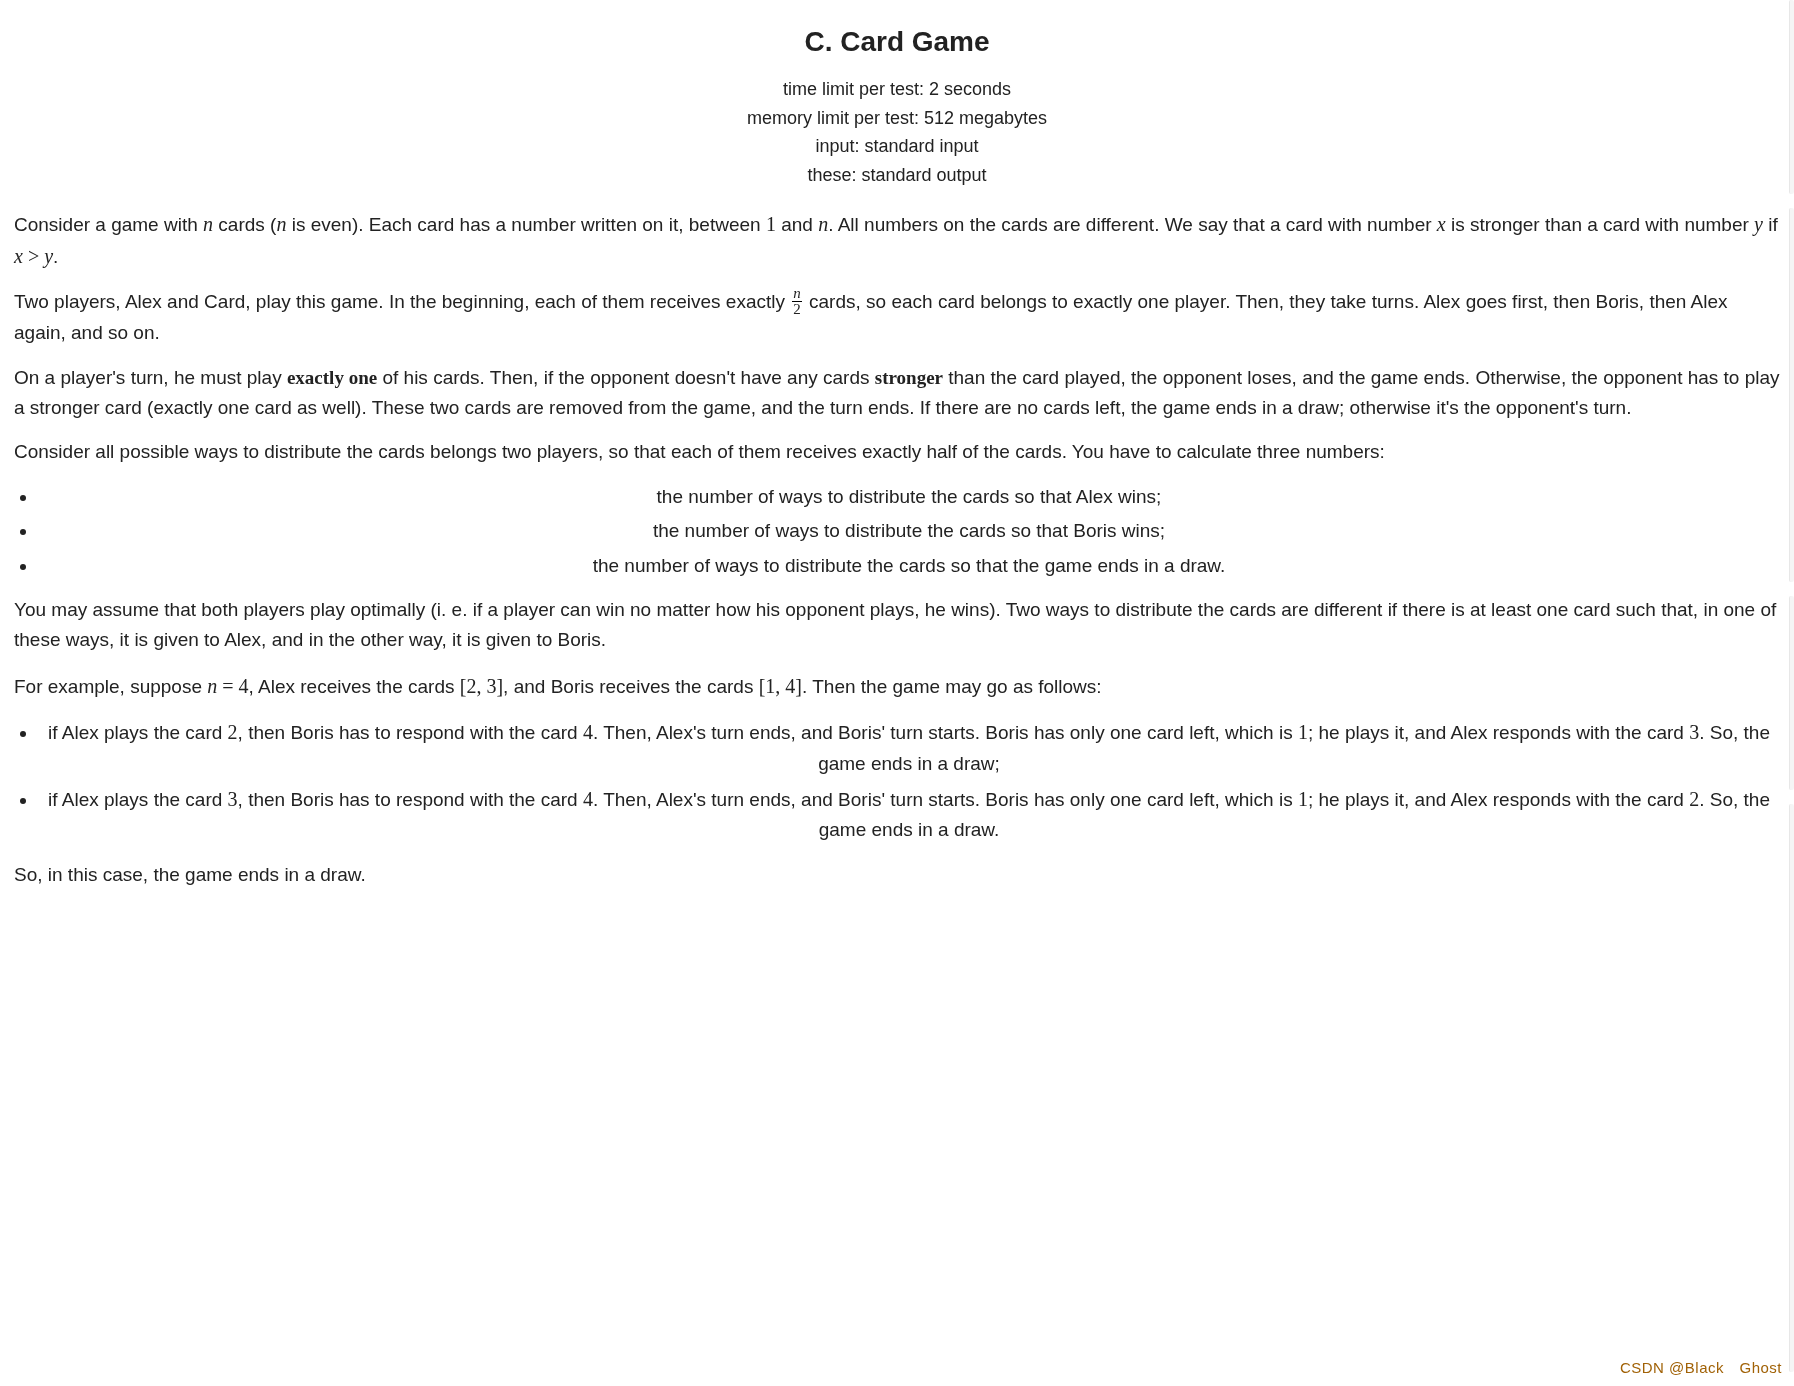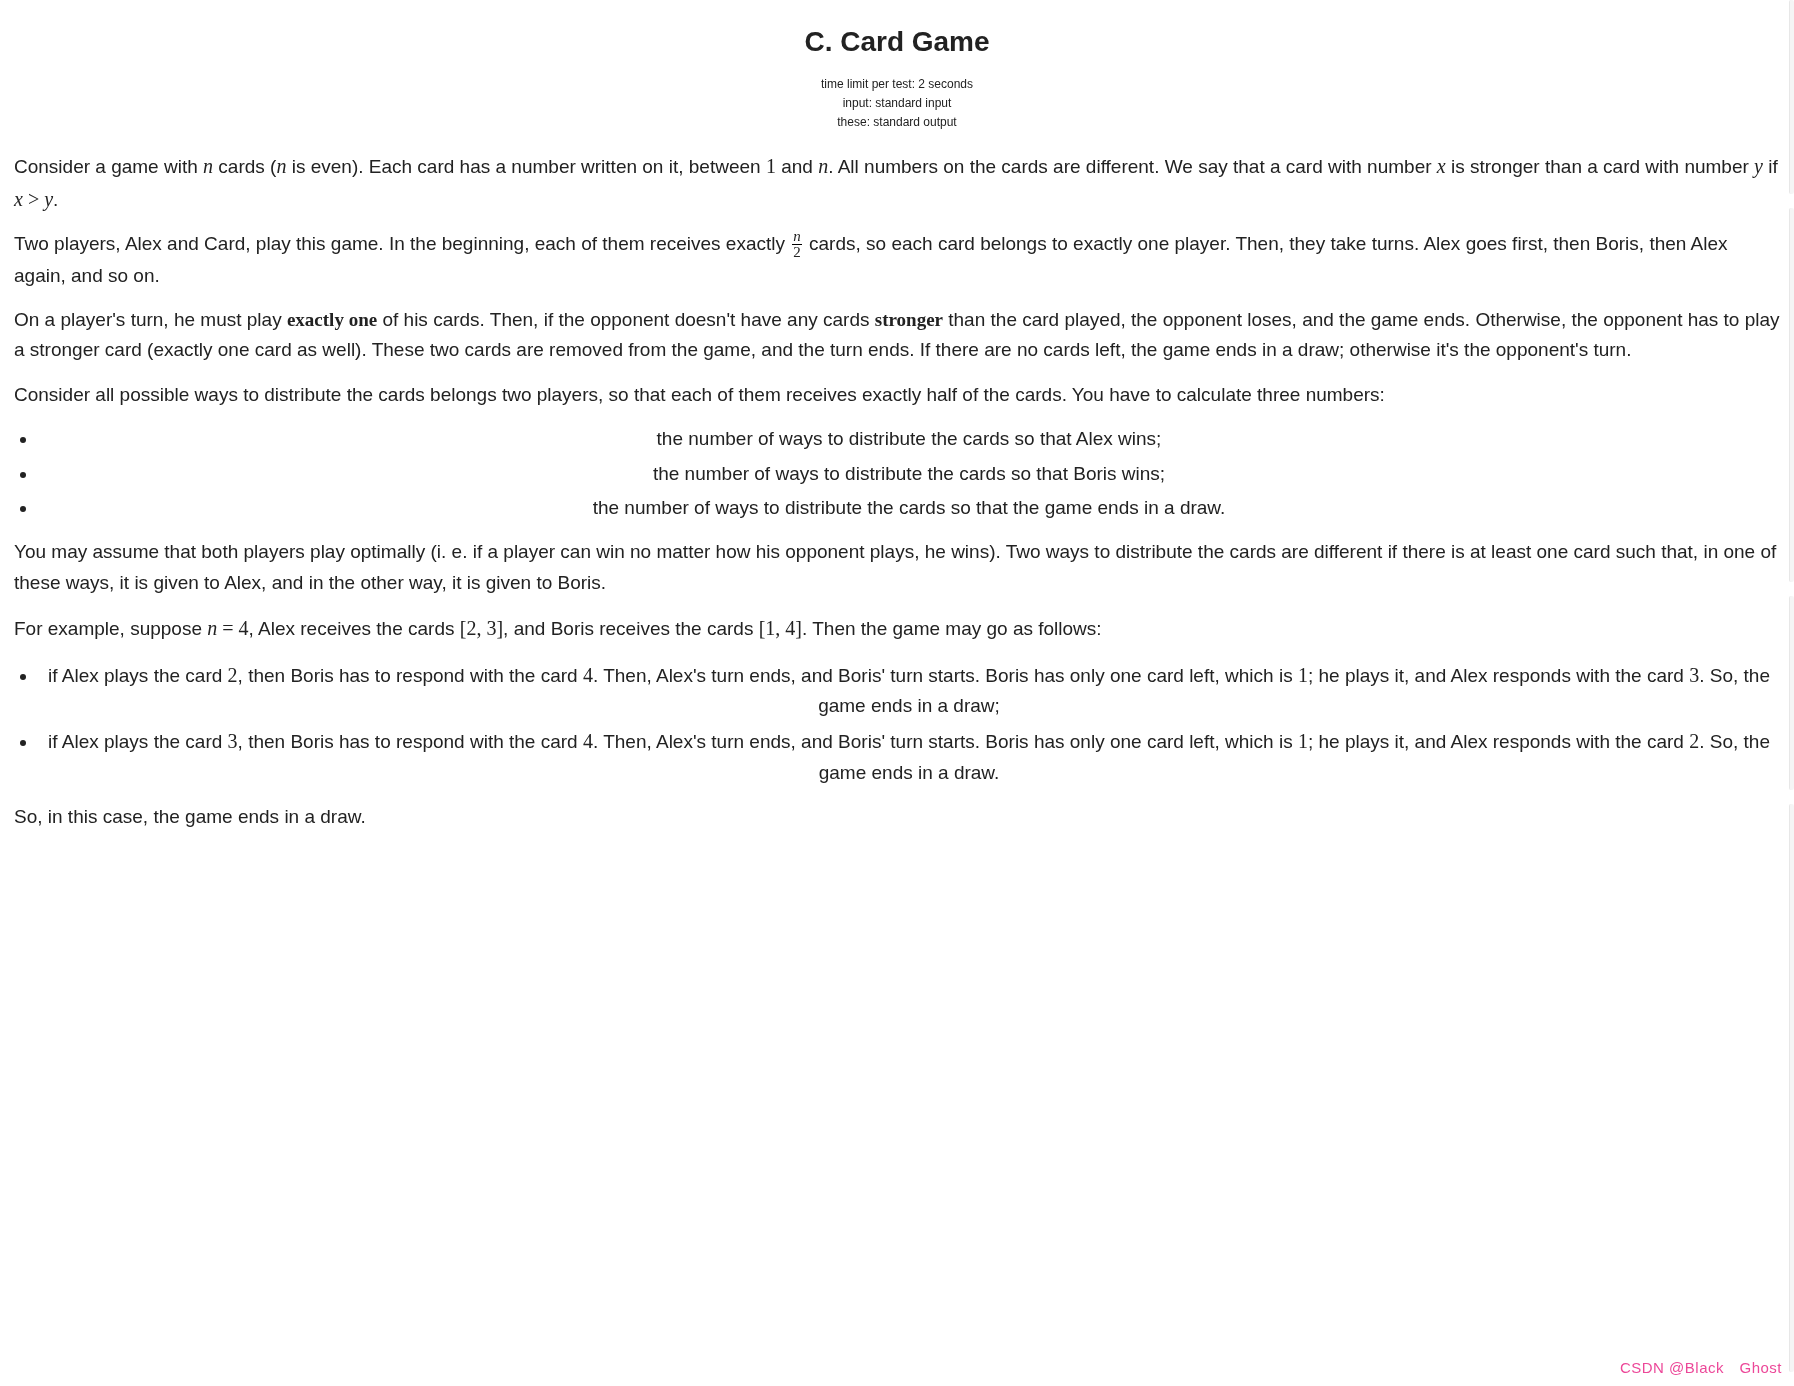--- a/index.html
+++ b/index.html
@@ -8,40 +8,41 @@
     font-size:19px;
     line-height:1.6;
     color:#222;
     padding:14px 14px 30px 14px;
     min-height:100vh;
     box-sizing:border-box;
     position:relative;
   }
   .header{text-align:center;margin-bottom:18px;}
   .title{font-size:28px;font-weight:bold;margin:6px 0 10px 0;}
-  .meta{font-size:12px;line-height:1.6;}
+  .meta{font-size:18px;line-height:1.6;}
   p{margin:14px 0;}
   ul{margin:10px 0 14px 24px;padding:0;}
   li{margin:4px 0;text-align:center;}
   .b{font-weight:bold;font-family:Liberation Serif, serif;}
   .mi{font-style:italic;font-family:'Times New Roman',serif;font-size:20px;}
   .mn{font-family:'Times New Roman',serif;font-size:20px;}
   .frac{display:inline-block;vertical-align:middle;text-align:center;font-family:'Times New Roman',serif;font-size:15px;line-height:1;position:relative;top:-1px;margin:0 2px;}
   .frac .num{display:block;padding:0 1px;}
   .frac .den{display:block;border-top:1px solid #000;padding:0 1px;}
-  .watermark{position:absolute;right:12px;bottom:6px;color:#ec4899;font-size:15px;font-family:Arial,sans-serif;letter-spacing:0.5px;}
+  .watermark{position:absolute;right:12px;bottom:6px;color:#a16207;font-size:15px;font-family:Arial,sans-serif;letter-spacing:0.5px;}
   .scrollhint{position:fixed;right:0;top:0;width:4px;height:100%;pointer-events:none;}
   .sh-seg{position:absolute;right:0;width:4px;background:rgba(0,0,0,0.04);border-left:1px solid rgba(0,0,0,0.06);border-radius:2px;}
 </style>
 </head>
 <body>
 
 <div class="header">
   <div class="title">C. Card Game</div>
   <div class="meta">time limit per test: 2 seconds</div>
+  <div class="meta">memory limit per test: 512 megabytes</div>
   <div class="meta">input: standard input</div>
   <div class="meta">these: standard output</div>
 </div>
 
 <p>
   <span>Consider a game with </span><span class="mi">n</span><span> cards (</span><span class="mi">n</span><span> is even). Each card has a number written on it, between </span><span class="mn">1</span><span> and </span><span class="mi">n</span><span>. All numbers on the cards are different. We say that a card with number </span><span class="mi">x</span><span> is stronger than a card with number </span><span class="mi">y</span><span> if </span><span class="mi">x</span><span class="mn">&nbsp;&gt;&nbsp;</span><span class="mi">y</span><span>.</span>
 </p>
 
 <p>
   <span>Two players, Alex and Card, play this game. In the beginning, each of them receives exactly </span><span class="frac"><span class="num"><span class="mi" style="font-size:15px">n</span></span><span class="den">2</span></span><span> cards, so each card belongs to exactly one player. Then, they take turns. Alex goes first, then Boris, then Alex again, and so on.</span>

